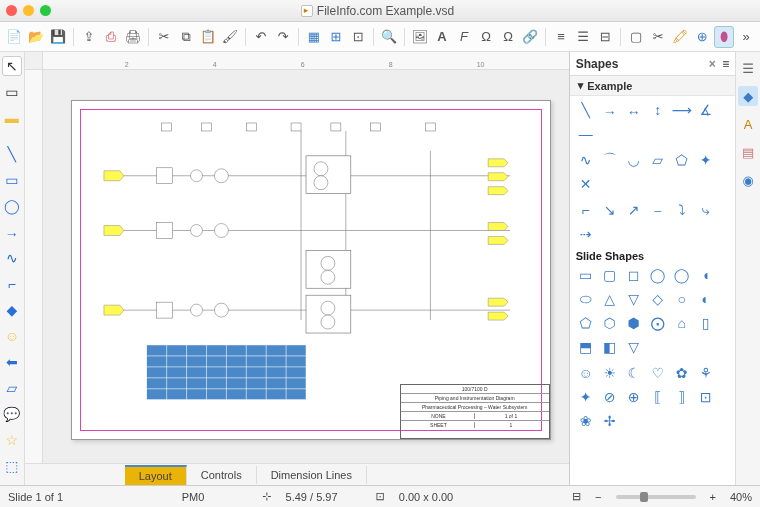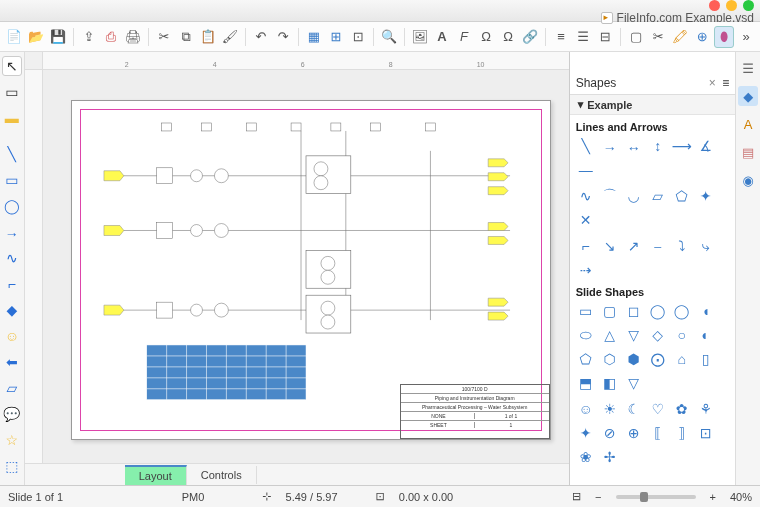--- a/index.html
+++ b/index.html
@@ -1,17 +1,17 @@
 <!DOCTYPE html>
 <html><head>
 <meta charset="utf-8">
 <style>
 * { margin: 0; padding: 0; box-sizing: border-box; font-family: -apple-system, "Helvetica Neue", Arial, sans-serif; }
 body { width: 760px; height: 507px; overflow: hidden; background: #f5f5f5; display: flex; flex-direction: column; font-size: 11px; color: #333; }
-.titlebar { height: 22px; background: linear-gradient(#f7f7f7,#e8e8e8); display: flex; align-items: flex-end; padding: 0 6px; border-bottom: 1px solid #d0d0d0; flex-direction: column; }
+.titlebar { height: 22px; background: linear-gradient(#f7f7f7,#e8e8e8); display: flex; align-items: center; padding: 0 6px; border-bottom: 1px solid #d0d0d0; }
 .traffic { display: flex; gap: 6px; }
 .dot { width: 11px; height: 11px; border-radius: 50%; }
 .title { flex: 1; text-align: center; font-size: 12px; color: #555; display:flex; align-items:center; justify-content:center; gap:4px; }
 .title-icon { width:12px; height:12px; background:#fff; border:1px solid #c0c0c0; border-radius:2px; position:relative; }
 .title-icon::after { content:"▸"; position:absolute; left:2px; top:-1px; font-size:9px; color:#d08000; }
 
 .toolbar { height: 30px; background: #fcfcfc; border-bottom: 1px solid #ddd; display: flex; align-items: center; padding: 0 4px; gap: 2px; }
 .tbtn { width: 22px; height: 22px; border: 1px solid transparent; border-radius: 3px; display: flex; align-items: center; justify-content: center; cursor: pointer; font-size: 13px; color: #555; }
 .tbtn.active { background:#d8e8f8; border-color:#9cc; }
 .tsep { width: 1px; height: 18px; background: #ddd; margin: 0 3px; }
@@ -33,24 +33,24 @@
 .page { width:480px; height:340px; background:#fff; border:1px solid #999; box-shadow:2px 2px 4px rgba(0,0,0,0.15); position:relative; }
 .page-inner { position:absolute; inset:8px; border:1px solid #d4a; }
 .diagram { position:absolute; inset:20px; }
 .yellow-cap { fill:#fffa50; stroke:#888; stroke-width:0.5; }
 .block-grid { fill:#4a88c8; stroke:#fff; stroke-width:0.5; }
 .titleblock { position:absolute; right:0; bottom:0; width:150px; height:55px; border:0.5px solid #666; font-size:5px; }
 .titleblock div { border-bottom:0.5px solid #999; padding:1px 2px; text-align:center; }
 .watermark { position:absolute; bottom:14px; left:0; right:0; text-align:center; font-size:11px; color:#bbb; }
 .tabbar { height:22px; background:#f5f5f5; border-top:1px solid #ddd; display:flex; align-items:center; padding-left:100px; gap:0; }
 .doctab { padding:3px 14px; font-size:11px; color:#444; border-right:1px solid #ddd; cursor:pointer; }
-.doctab.active { background:#86efac; border-top:2px solid #4a88c8; }
+.doctab.active { background:#eab308; border-top:2px solid #4a88c8; }
 
 .sidepanel { width: 190px; background: #fff; border-left: 1px solid #ccc; display: flex; flex-direction: column; }
-.sp-header { height: 24px; display:flex; align-items:center; padding:0 6px; border-bottom:1px solid #ddd; font-size:12px; font-weight:normal; justify-content:space-between;margin-top:19px; }
+.sp-header { height: 24px; display:flex; align-items:center; padding:0 6px; border-bottom:1px solid #ddd; font-size:12px; font-weight:bold; justify-content:space-between; }
 .sp-header .x { color:#888; cursor:pointer; font-size:12px; }
 .sp-sub { padding:3px 8px; background:#f4f4f4; border-bottom:1px solid #e4e4e4; font-size:11px; font-weight:bold; display:flex; align-items:center; gap:4px; }
 .sp-body { flex:1; overflow-y:auto; padding:4px 6px; }
 .cat { margin-bottom:6px; }
 .cat-title { font-size:11px; font-weight:bold; margin:2px 0 3px; color:#222; }
 .shape-row { display:flex; flex-wrap:wrap; gap:4px; }
 .shape { width:20px; height:20px; display:flex; align-items:center; justify-content:center; cursor:pointer; color:#3a7cc8; font-size:14px; }
 
 .rightbar { width:28px; background:#f5f5f5; border-left:1px solid #ddd; display:flex; flex-direction:column; align-items:center; padding:6px 0; gap:8px; }
 .rbtn { width:20px; height:20px; display:flex; align-items:center; justify-content:center; cursor:pointer; border-radius:3px; font-size:13px; }
@@ -242,35 +242,35 @@
                 <span style="flex:1;border-right:0.5px solid #999">SHEET</span>
                 <span style="flex:1">1</span>
               </div>
           </div>
         </div>
       </div>
     </div>
     <div class="tabbar">
       <div class="doctab active">Layout</div>
       <div class="doctab">Controls</div>
+      <div class="doctab">Dimension Lines</div>
     </div>
   </div>
 
   <div class="sidepanel">
     <div class="sp-header">
       <span>Shapes</span>
       <span><span class="x">×</span>&nbsp;&nbsp;<span style="cursor:pointer">≡</span></span>
     </div>
     <div class="sp-sub">
       <span>▾</span>
       <span>Example</span>
     </div>
     <div class="sp-body" id="shape-cats">
         <div class="cat">
-          <div class="cat-title">Lines and Arrows</div>
           <div class="shape-row">
             <div class="shape">╲</div>
             <div class="shape">→</div>
             <div class="shape">↔</div>
             <div class="shape">↕</div>
             <div class="shape">⟶</div>
             <div class="shape">∡</div>
             <div class="shape">—</div>
           </div>
         </div>

